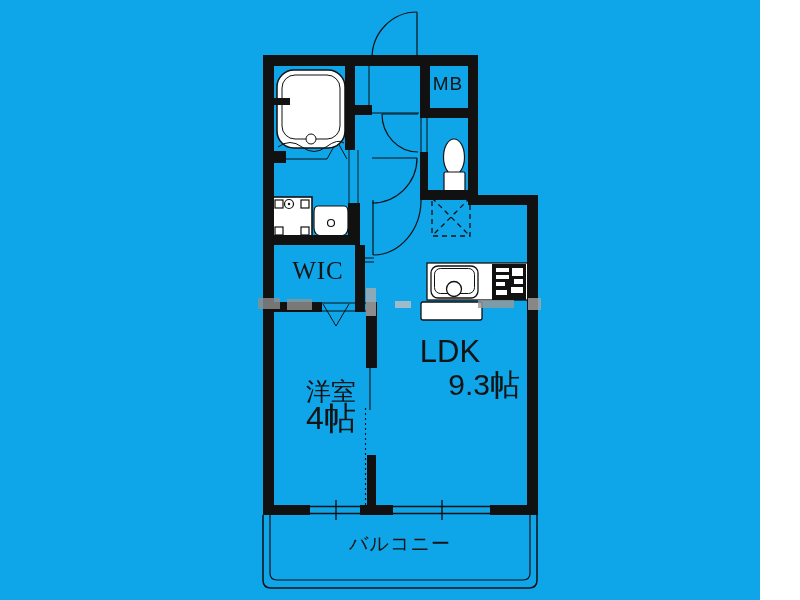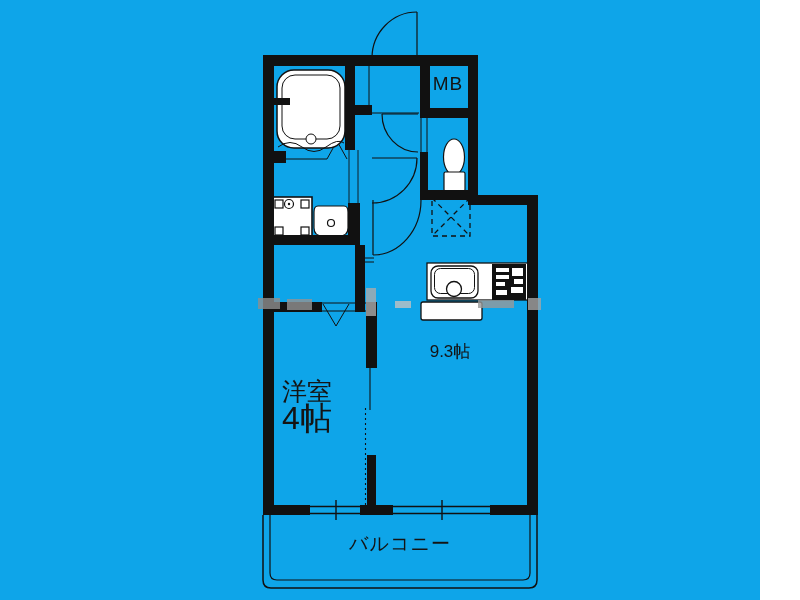--- a/index.html
+++ b/index.html
@@ -7,21 +7,21 @@
     position:relative;width:760px;height:600px;background:#0ea5e9;overflow:hidden;
     font-family:"Liberation Sans","DejaVu Sans",sans-serif;color:#111;
   }
   .wall{position:absolute;background:#111;}
   .lbl{position:absolute;text-align:center;color:#141414;white-space:nowrap;}
   .lbl-mb{font-size:19px;letter-spacing:1px;}
   .lbl-wic{font-family:"Liberation Serif","DejaVu Serif",serif;font-size:25px;letter-spacing:1px;}
   .lbl-yoshitsu{font-size:25px;line-height:27px;}
   .lbl-yoshitsu .size{font-size:32px;}
   .lbl-ldk{font-size:31px;line-height:33px;}
-  .lbl-ldk .size{font-size:17px;}
+  .lbl-ldk .size{font-size:30px;text-align:right;}
   .lbl-balcony{font-size:19px;letter-spacing:1px;}
   .wm{position:absolute;opacity:.8;}
   svg{position:absolute;left:0;top:0;}
 </style>
 </head>
 <body>
 
 <div class="plan">
 
   <svg width="800" height="600" viewBox="0 0 800 600">
@@ -161,27 +161,29 @@
 
   <div class="wm" style="left:258px;top:298px;width:22px;height:11px;background:#8f8f8f"></div>
   <div class="wm" style="left:287px;top:299px;width:25px;height:11px;background:#949494"></div>
   <div class="wm" style="left:366px;top:288px;width:10px;height:28px;background:#ababab"></div>
   <div class="wm" style="left:395px;top:301px;width:16px;height:7px;background:#c2c2c2"></div>
   <div class="wm" style="left:478px;top:300px;width:36px;height:8px;background:#9a9a9a"></div>
   <div class="wm" style="left:528px;top:298px;width:13px;height:12px;background:#a5a5a5"></div>
 
   <div class="lbl lbl-mb" style="left:418px;top:73px;width:60px">MB</div>
 
+  <div class="lbl lbl-wic" style="left:278px;top:257px;width:80px">WIC</div>
 
-  <div class="lbl lbl-yoshitsu" style="left:257px;top:378px;width:100px">
+  <div class="lbl lbl-yoshitsu" style="left:281px;top:378px;width:100px">
     <div>洋室</div>
     <div class="size">4帖</div>
   </div>
 
   <div class="lbl lbl-ldk" style="left:380px;top:335px;width:140px">
+    <div>LDK</div>
     <div class="size">9.3帖</div>
   </div>
 
   <div class="lbl lbl-balcony" style="left:330px;top:531px;width:140px">バルコニー</div>
 
   <div style="position:absolute;left:274px;top:66px;width:71px;height:85px"></div>
   <div style="position:absolute;left:274px;top:163px;width:74px;height:72px"></div>
   <div style="position:absolute;left:274px;top:245px;width:81px;height:57px"></div>
   <div style="position:absolute;left:428px;top:118px;width:40px;height:72px"></div>
   <div style="position:absolute;left:430px;top:66px;width:38px;height:42px"></div>

